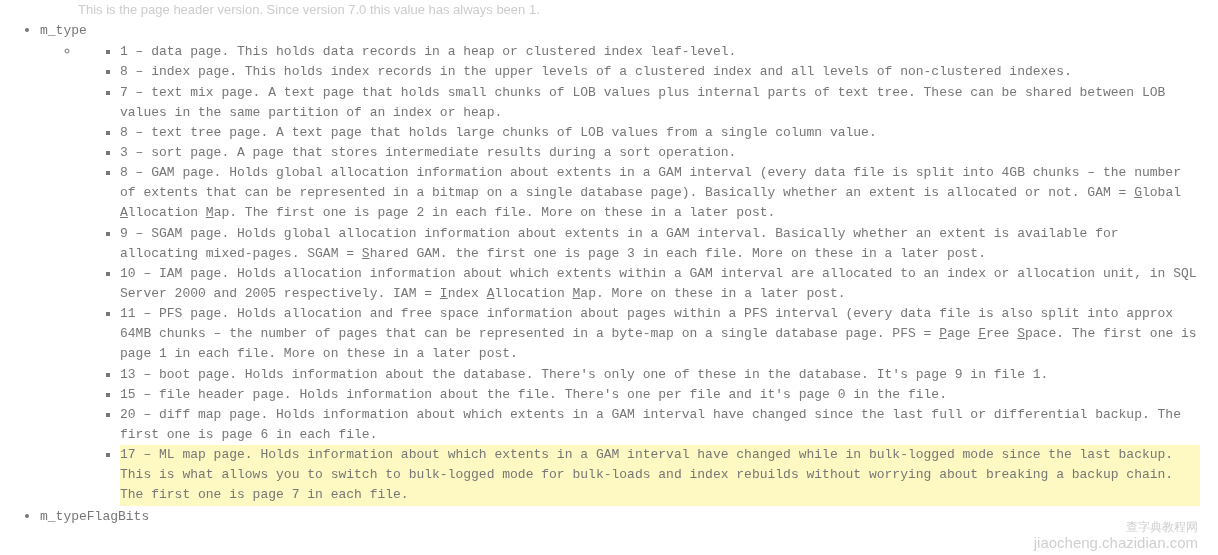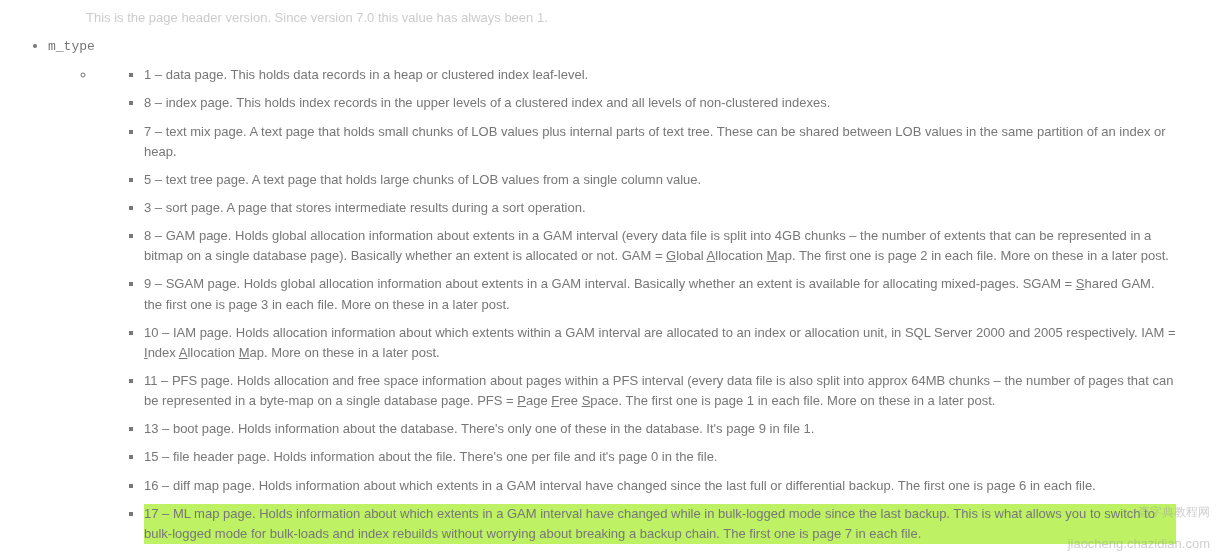--- a/index.html
+++ b/index.html
@@ -21,43 +21,44 @@
     margin: 0;
     padding-left: 40px;
   }
   ul ul {
     list-style-type: circle;
     padding-left: 40px;
   }
   ul ul ul {
     list-style-type: square;
     padding-left: 40px;
+    font-family: Liberation Mono, monospace;
   }
   li {
-    margin: 8px;
+    margin: 0;
     padding: 0;
   }
   .code {
     font-family: Liberation Mono, monospace;
   }
   .u {
     text-decoration: underline;
   }
   .highlight-item {
-    background-color: #bef264;
+    background-color: #fef9c3;
   }
   .partial-top {
     color: #cccccc;
     white-space: nowrap;
     overflow: hidden;
     padding-left: 38px;
   }
   .watermark {
     position: absolute;
-    right: 8px;
+    right: 20px;
     bottom: 4px;
     font-size: 12px;
     color: rgba(160,160,160,0.5);
     font-family: Arial, sans-serif;
     pointer-events: none;
     text-align: right;
     line-height: 1.1;
   }
 </style>
 </head>
@@ -73,38 +74,38 @@
     </li>
 
     <li>
       <span class="code">m_type</span>
       <ul>
         <li>
           <ul id="mtype-items">
               <li>1 – data page. This holds data records in a heap or clustered index leaf-level.</li>
               <li>8 – index page. This holds index records in the upper levels of a clustered index and all levels of non-clustered indexes.</li>
               <li>7 – text mix page. A text page that holds small chunks of LOB values plus internal parts of text tree. These can be shared between LOB values in the same partition of an index or heap.</li>
-              <li>5 – text tree page. A text page that holds large chunks of LOB values from a single column value.</li>
+              <li>8 – text tree page. A text page that holds large chunks of LOB values from a single column value.</li>
               <li>3 – sort page. A page that stores intermediate results during a sort operation.</li>
               <li>8 – GAM page. Holds global allocation information about extents in a GAM interval (every data file is split into 4GB chunks – the number of extents that can be represented in a bitmap on a single database page). Basically whether an extent is allocated or not. GAM = <span class="u">G</span>lobal <span class="u">A</span>llocation <span class="u">M</span>ap. The first one is page 2 in each file. More on these in a later post.</li>
               <li>9 – SGAM page. Holds global allocation information about extents in a GAM interval. Basically whether an extent is available for allocating mixed-pages. SGAM = <span class="u">S</span>hared GAM. the first one is page 3 in each file. More on these in a later post.</li>
               <li>10 – IAM page. Holds allocation information about which extents within a GAM interval are allocated to an index or allocation unit, in SQL Server 2000 and 2005 respectively. IAM = <span class="u">I</span>ndex <span class="u">A</span>llocation <span class="u">M</span>ap. More on these in a later post.</li>
               <li>11 – PFS page. Holds allocation and free space information about pages within a PFS interval (every data file is also split into approx 64MB chunks – the number of pages that can be represented in a byte-map on a single database page. PFS = <span class="u">P</span>age <span class="u">F</span>ree <span class="u">S</span>pace. The first one is page 1 in each file. More on these in a later post.</li>
               <li>13 – boot page. Holds information about the database. There's only one of these in the database. It's page 9 in file 1.</li>
               <li>15 – file header page. Holds information about the file. There's one per file and it's page 0 in the file.</li>
-              <li>16 – diff map page. Holds information about which extents in a GAM interval have changed since the last full or differential backup. The first one is page 6 in each file.</li>
+              <li>20 – diff map page. Holds information about which extents in a GAM interval have changed since the last full or differential backup. The first one is page 6 in each file.</li>
               <li class="highlight-item">17 – ML map page. Holds information about which extents in a GAM interval have changed while in bulk-logged mode since the last backup. This is what allows you to switch to bulk-logged mode for bulk-loads and index rebuilds without worrying about breaking a backup chain. The first one is page 7 in each file.</li>
             </ul>
         </li>
       </ul>
     </li>
 
     <li>
       <span class="code">m_typeFlagBits</span>
     </li>
   </ul>
 
 </div>
 
 <div class="watermark">
   <div>查字典教程网</div>
-  <div style="font-size:13px;margin-top:18px;">jiaocheng.chazidian.com</div>
+  <div style="font-size:15px;">jiaocheng.chazidian.com</div>
 </div>
 
 </body></html>

